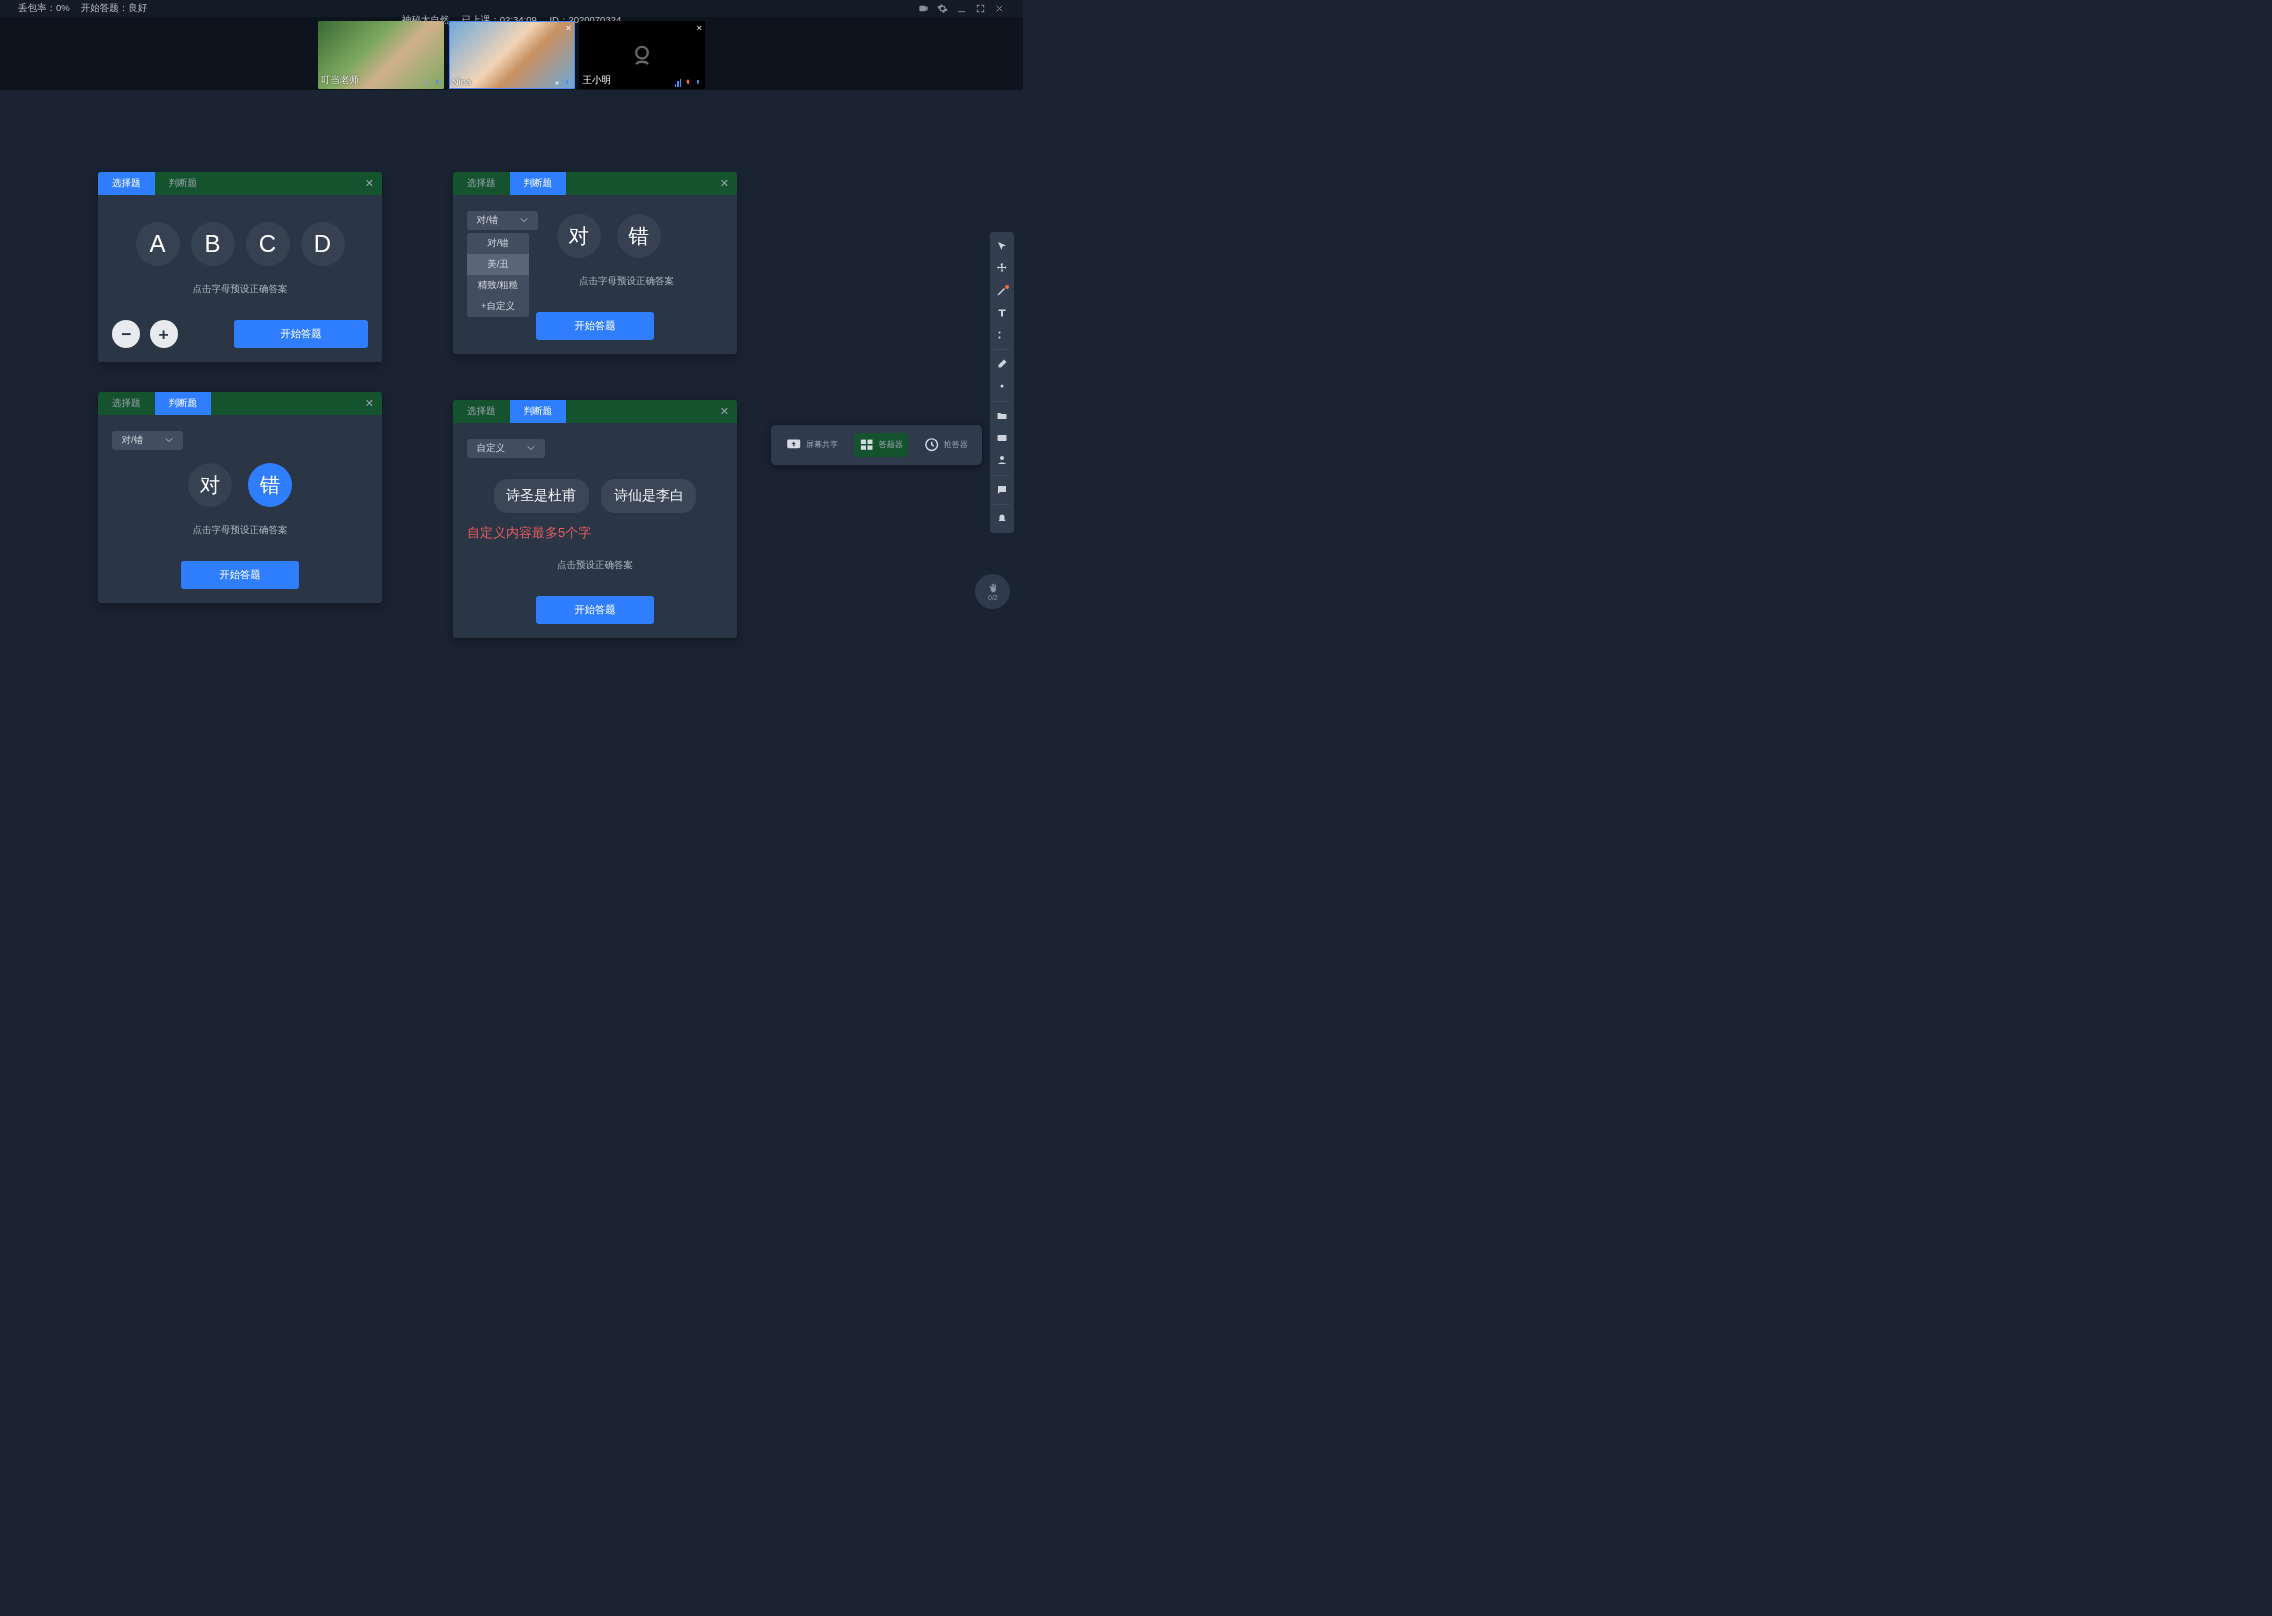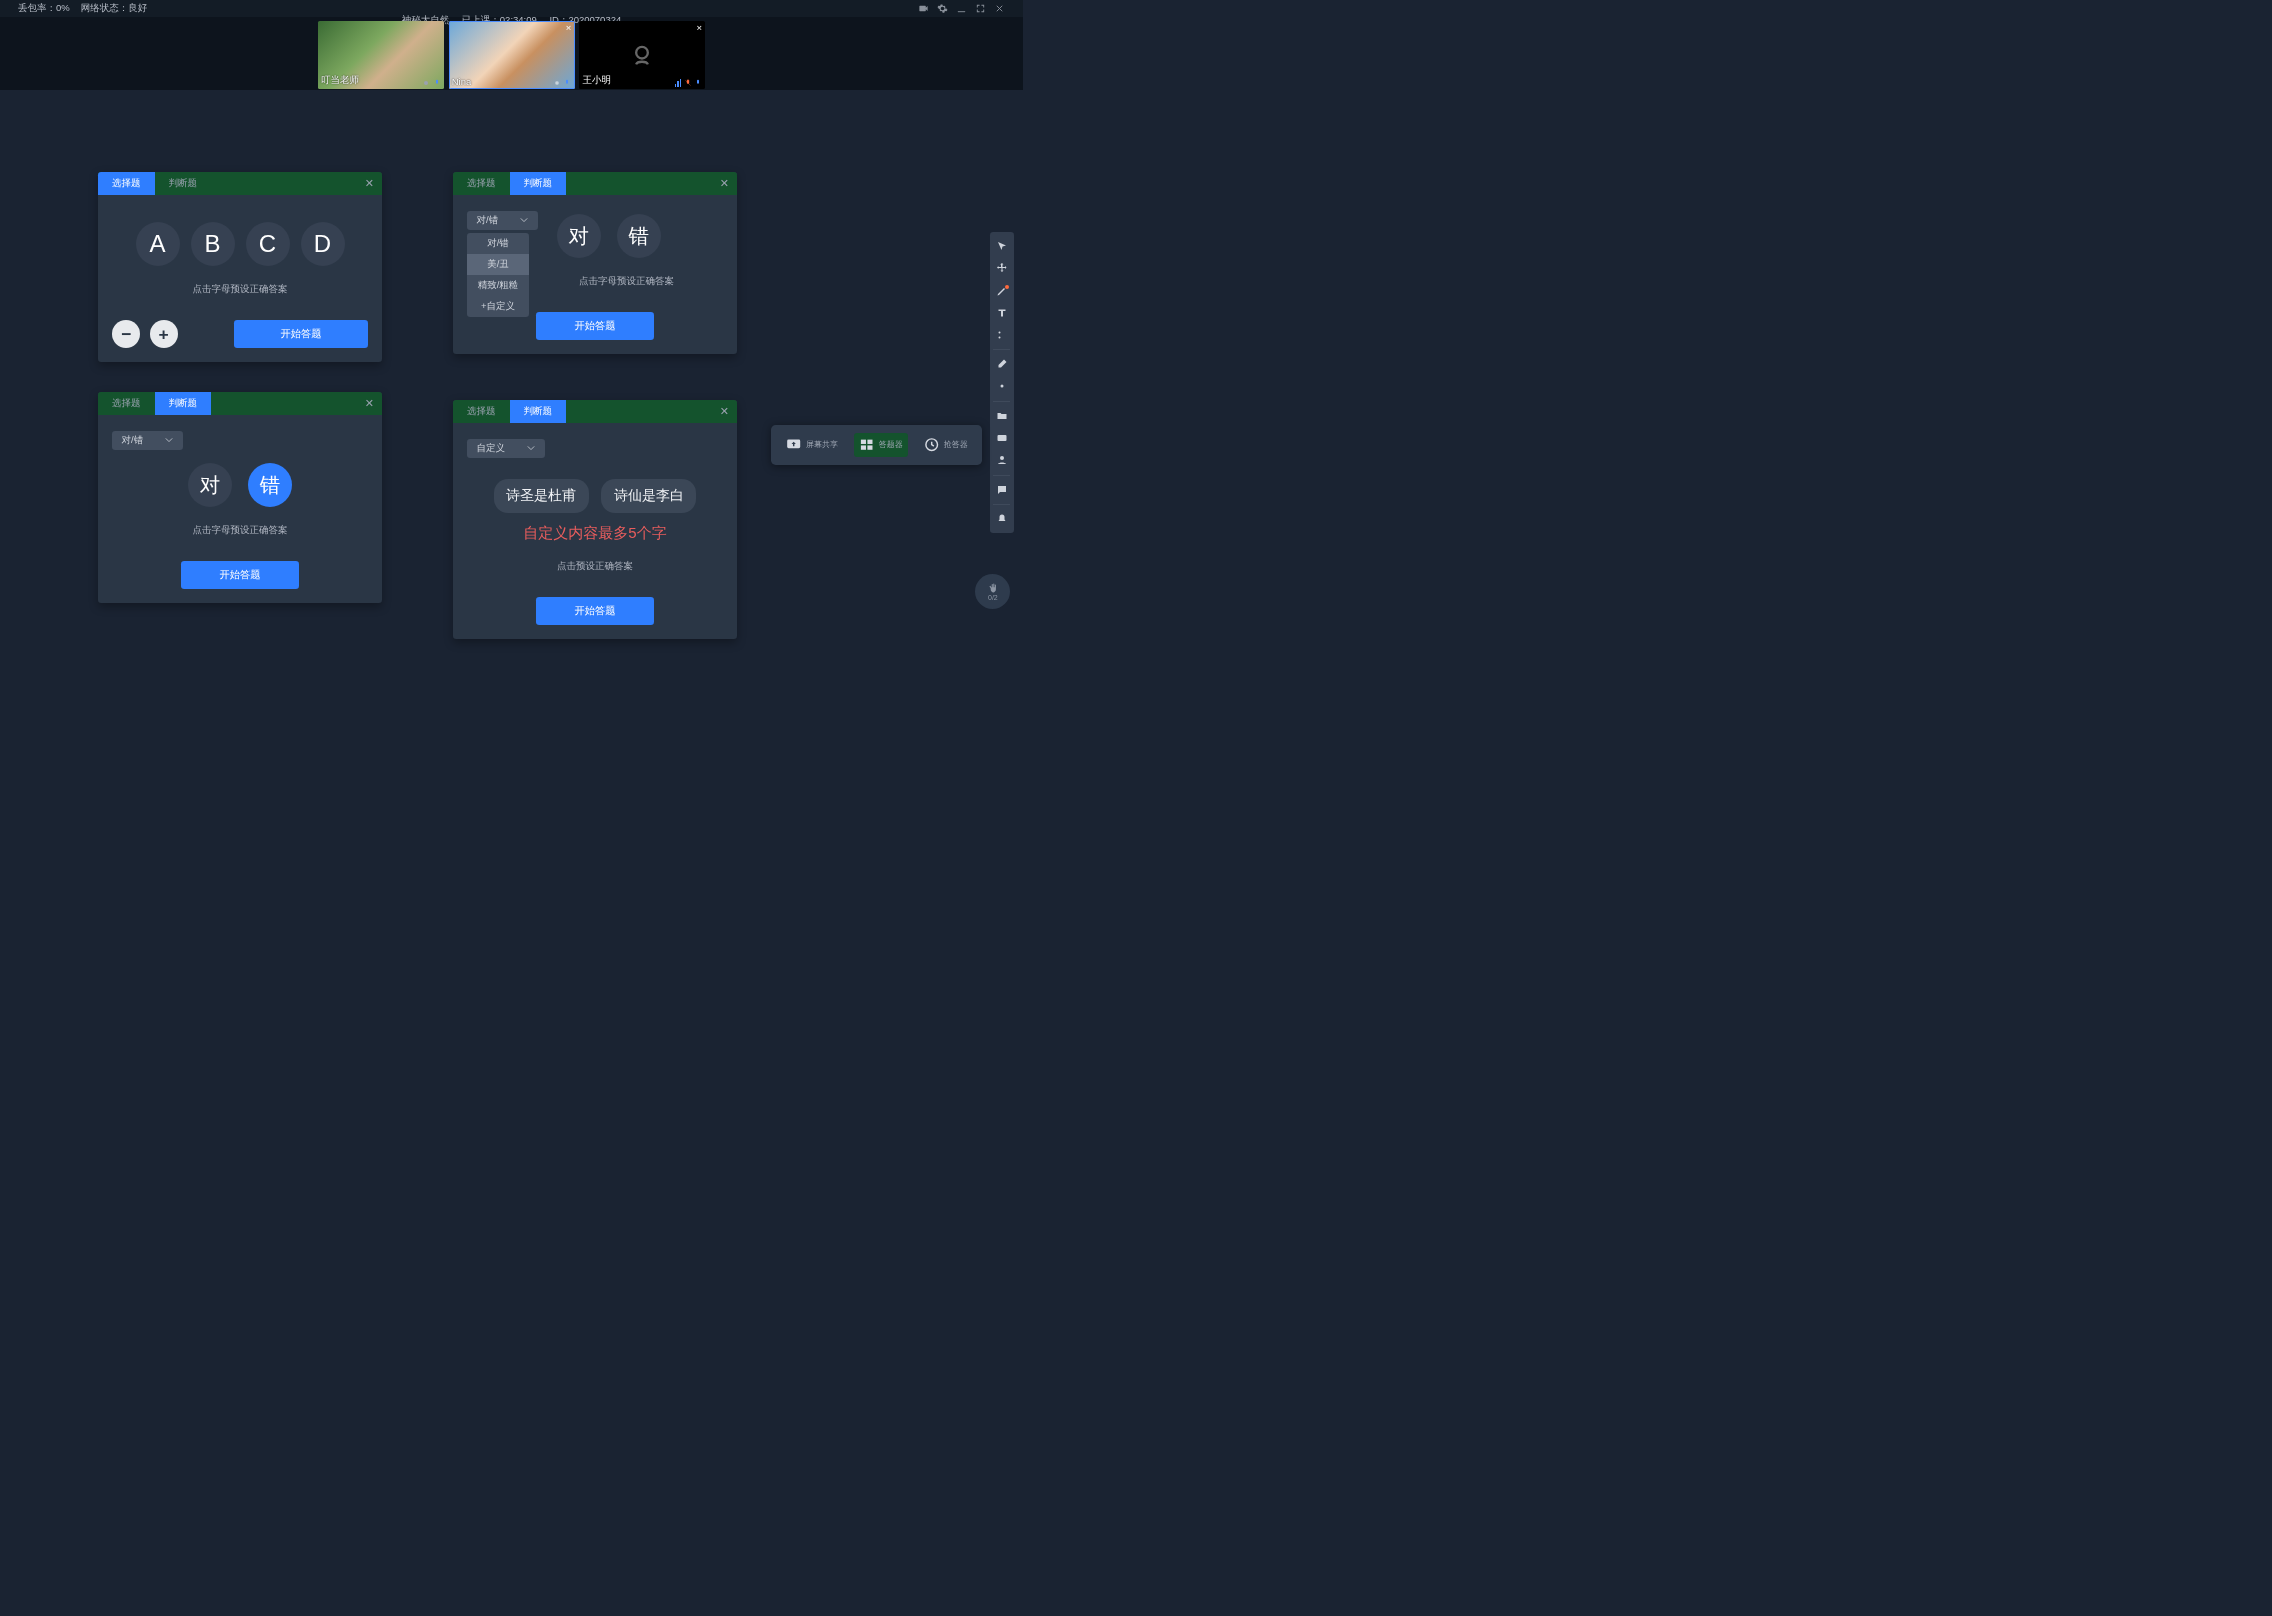--- a/index.html
+++ b/index.html
@@ -137,21 +137,21 @@
   font-size:20.5px; cursor:pointer;
 }
 .tf-circle.sel { background:#2f7eff; }
 
 .custom-row { display:flex; gap:12.6px; justify-content:center; margin-top:20.5px; flex-wrap:wrap;}
 .custom-box {
   padding: 8px 12.6px;
   background:#3b4757; color:#f0f2f5; font-size:14px;
   border-radius:14px; cursor:pointer;
 }
-.warn { color:#e85d5d; text-align:center; font-size:15px; margin-top:11px;}
+.warn { color:#e85d5d; text-align:left; font-size:13px; margin-top:11px;}
 
 
 .right-tb {
   position:absolute; right:9.5px; top:232px;
   width:24px; background:#323d4e; border-radius:3.2px;
   display:flex; flex-direction:column; align-items:center;
   padding:4.7px 0; gap:3.2px;
 }
 .rtb-btn { width:19px; height:19px; display:flex; align-items:center; justify-content:center; cursor:pointer; border-radius:2.4px;}
 .rtb-btn svg { width:12px; height:12px; fill:#cfd4dc; }
@@ -181,21 +181,21 @@
 
 .face1 { background: linear-gradient(135deg,#3a6b34 0%,#7da85f 40%,#d0b08c 60%,#7da85f 100%); }
 .face2 { background: linear-gradient(135deg,#6ba8d9 0%,#f2d4b8 45%,#c89060 60%,#6ba8d9 100%); }
 </style>
 </head>
 <body>
 
 <div class="topbar">
   <div class="topbar-left">
     <span>丢包率：0%</span>
-    <span>网络状态：良好</span>
+    <span>开始答题：良好</span>
   </div>
   <div class="topbar-center">
     <span>神秘大自然</span>
     <span>已上课：02:34:09</span>
     <span>ID：2020070324</span>
   </div>
   <div class="topbar-right">
     <svg class="topbar-icon" viewBox="0 0 24 24">
         <path d="M17 10.5V7a1 1 0 00-1-1H4a1 1 0 00-1 1v10a1 1 0 001 1h12a1 1 0 001-1v-3.5l4 4v-11l-4 4z"></path>
       </svg>

